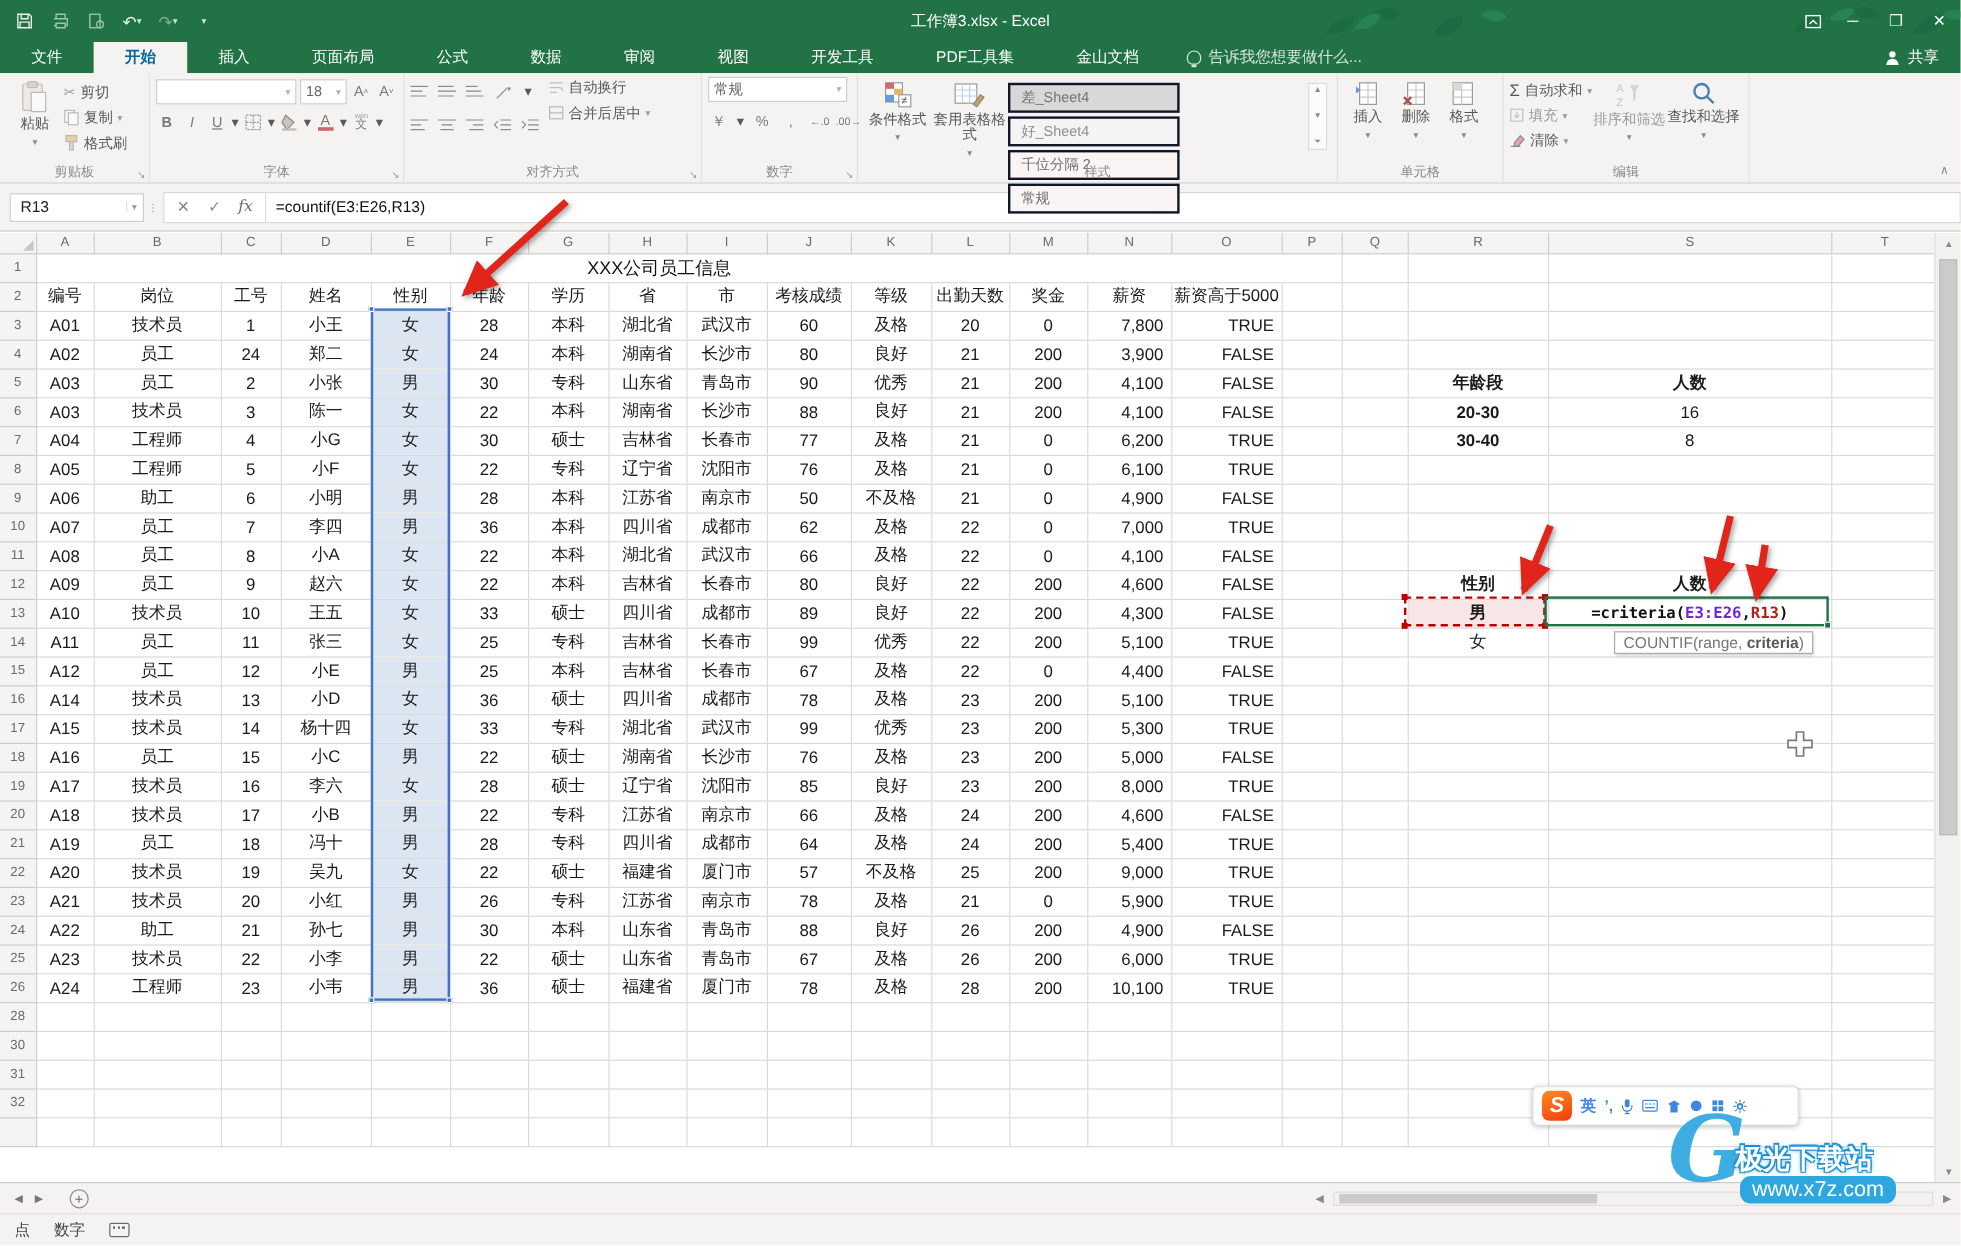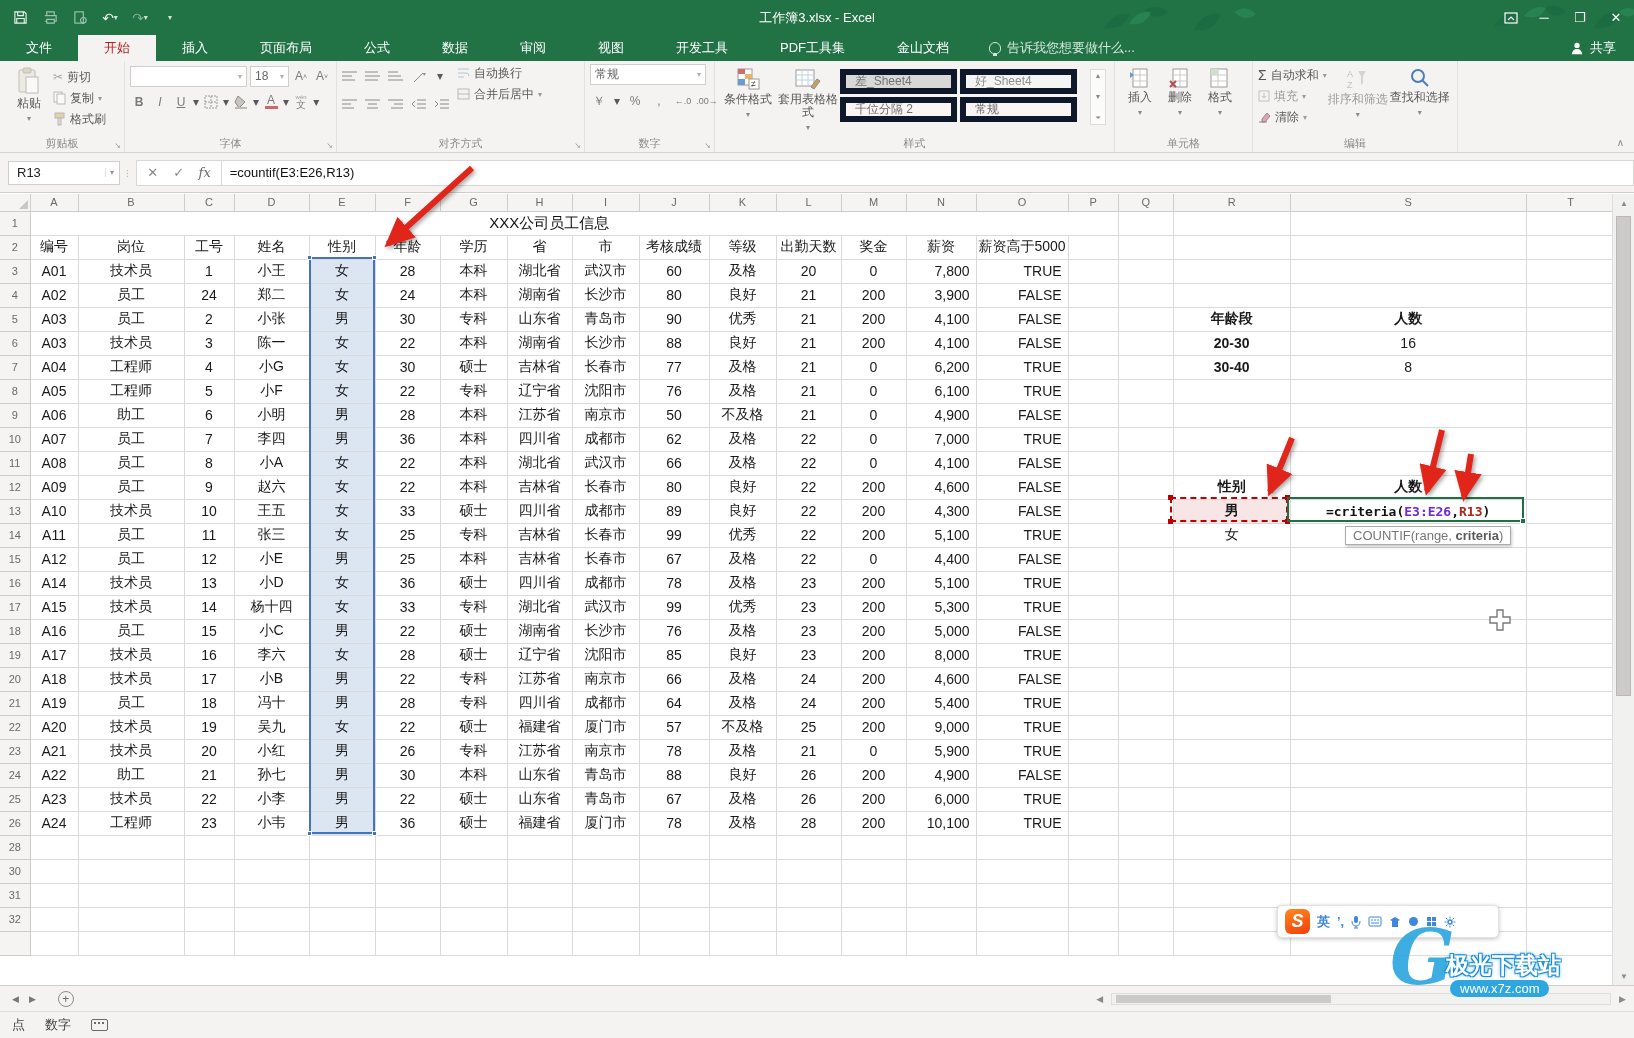--- a/index.html
+++ b/index.html
@@ -15,21 +15,21 @@
   .qat .caret { font-size:8px; color:#cfe3d8; }
   .wtitle { position:absolute; left:0; right:0; text-align:center; font-size:13px; color:#fff; z-index:1; }
   .winbtns { margin-left:auto; display:flex; z-index:2; }
   .winbtn { width:36px; height:35px; display:flex; align-items:center; justify-content:center; font-size:13px; color:#fff; }
   .ribdisp { width:30px; }
   .leafdecor { position:absolute; right:0; top:0; height:35px; width:560px; z-index:0; pointer-events:none; }
 
   
   .tabrow { height:26px; background:#217346; display:flex; align-items:stretch; color:#fff; font-size:13px; }
   .rtab { padding:0 26px; display:flex; align-items:center; cursor:default; }
-  .rtab.active { background:#f4f3f1; color:#b91c1c; font-weight:normal; }
+  .rtab.active { background:#f4f3f1; color:#0369a1; font-weight:bold; }
   .tellme { display:flex; align-items:center; gap:6px; padding:0 14px; color:#d4e6dc; }
   .bulb { width:12px; height:12px; border:1px solid #d4e6dc; border-radius:50% 50% 40% 40%; position:relative; }
   .bulb:after { content:""; position:absolute; left:3px; bottom:-3px; width:4px; height:2px; background:#d4e6dc; }
   .sharebox { margin-left:auto; display:flex; align-items:center; gap:6px; padding-right:18px; }
 
   
   .ribbon { position:relative; height:92px; background:#f4f3f1; border-bottom:1px solid #d5d3d1; display:flex; font-size:12px; color:#595959; }
   .rgroup { position:relative; border-right:1px solid #e3e1df; padding:3px 5px 17px 5px; display:flex; align-items:flex-start; }
   .glabel { position:absolute; bottom:1px; left:0; right:0; text-align:center; font-size:11px; color:#8a8a8a; }
   .dlg { position:absolute; bottom:2px; right:3px; font-size:8px; color:#9a9a9a; }
@@ -39,21 +39,21 @@
   .sbtn { display:flex; align-items:center; gap:4px; height:18px; white-space:nowrap; }
   .sbtn .scaret { font-size:8px; color:#9a9a9a; }
   .ico { display:inline-flex; align-items:center; justify-content:center; }
   .dimico { opacity:.55; }
   .frow { display:flex; align-items:center; gap:3px; height:24px; }
   .combo { background:#fff; border:1px solid #d0cecc; height:21px; display:flex; align-items:center; padding:0 4px; color:#666; }
   .combo .ccaret { margin-left:auto; font-size:8px; color:#b0b0b0; }
   .fbtn { min-width:18px; height:20px; display:flex; align-items:center; justify-content:center; color:#7a7a7a; }
   .linesico { width:15px; height:11px; }
   .chipgal { display:flex; flex-wrap:wrap; gap:3px; width:250px; padding-top:5px; }
-  .chip { width:117px; height:25px; border:6px solid #0f172a; display:flex; align-items:center; padding-left:9px; font-size:12px; background:#fff; }
+  .chip { width:143px; height:25px; border:2px solid #0f172a; display:flex; align-items:center; padding-left:9px; font-size:12px; background:#fff; }
   .galscroll { width:16px; margin-top:5px; height:56px; border:1px solid #dddbd9; background:#fbfbfa; display:flex; flex-direction:column; align-items:center; justify-content:space-between; font-size:7px; color:#8a8a8a; padding:2px 0; }
   .collapse { position:absolute; right:10px; bottom:4px; color:#8a8a8a; font-size:10px; }
 
   
   .fbar { height:40px; background:#f4f3f1; border-bottom:1px solid #cfcdcb; display:flex; align-items:center; padding:0 0 0 8px; }
   .namebox { width:112px; height:24px; background:#fff; border:1px solid #d0cecc; display:flex; align-items:center; font-size:13px; color:#222; padding-left:8px; }
   .namebox .ncaret { margin-left:auto; font-size:8px; color:#999; padding-right:5px; border-left:1px solid #e4e2e0; padding-left:4px; }
   .fdots { color:#b9b7b5; font-size:10px; padding:0 6px; letter-spacing:1px; }
   .fxbtns { display:flex; align-items:center; gap:2px; background:#fff; border:1px solid #d9d7d5; height:26px; padding:0 4px; }
   .fxbtn { width:24px; text-align:center; color:#8a8a8a; font-size:13px; }
@@ -108,21 +108,21 @@
   .kbico:after { content:""; position:absolute; left:2px; top:2px; right:2px; height:2px; background:repeating-linear-gradient(90deg,#6a6a6a 0 2px,transparent 2px 4px); }
 
   
   .annot { position:absolute; left:0; top:0; width:1634px; height:1038px; pointer-events:none; z-index:60; }
   .imebar { position:absolute; left:1277px; top:905px; width:222px; height:33px; background:#fff; border:1px solid #e2e2e2; border-radius:5px; box-shadow:0 1px 4px rgba(0,0,0,.25); display:flex; align-items:center; gap:7px; padding:0 7px; z-index:70; }
   .slogo { width:25px; height:25px; background:linear-gradient(160deg,#ff8a1e,#f23d0c); border-radius:6px; color:#fff; font-weight:bold; font-size:18px; display:flex; align-items:center; justify-content:center; font-style:italic; }
   .imeico { color:#3e86df; font-size:13px; font-weight:bold; display:flex; align-items:center; justify-content:center; }
   .watermark { position:absolute; left:1390px; top:920px; width:244px; height:110px; z-index:80; pointer-events:none; }
   .wmG { position:absolute; left:0; top:0; font-size:76px; font-weight:bold; font-style:italic; color:#2ea7e0; opacity:.92; line-height:76px; font-family:"DejaVu Serif", serif; }
   .wmsite { position:absolute; left:56px; top:30px; font-size:23px; font-weight:bold; color:#fff; text-shadow:-1px -1px 0 #1c8fd6, 1px -1px 0 #1c8fd6, -1px 1px 0 #1c8fd6, 1px 1px 0 #1c8fd6, 0 0 4px #1c8fd6; white-space:nowrap; }
-  .wmpill { position:absolute; left:60px; top:60px; background:#2ea7e0; color:#fff; font-size:13px; padding:1px 10px; border-radius:9px; }
+  .wmpill { position:absolute; left:60px; top:60px; background:#2ea7e0; color:#fff; font-size:18px; padding:1px 10px; border-radius:9px; }
   .cursor { position:absolute; left:1488px; top:608px; z-index:90; pointer-events:none; }
 </style>
 </head>
 <body>
 
 <div id="app">
 
   <div class="titlebar">
     <svg class="leafdecor" viewBox="0 0 560 35">
       <g fill="#1b6b43" opacity="0.8">

